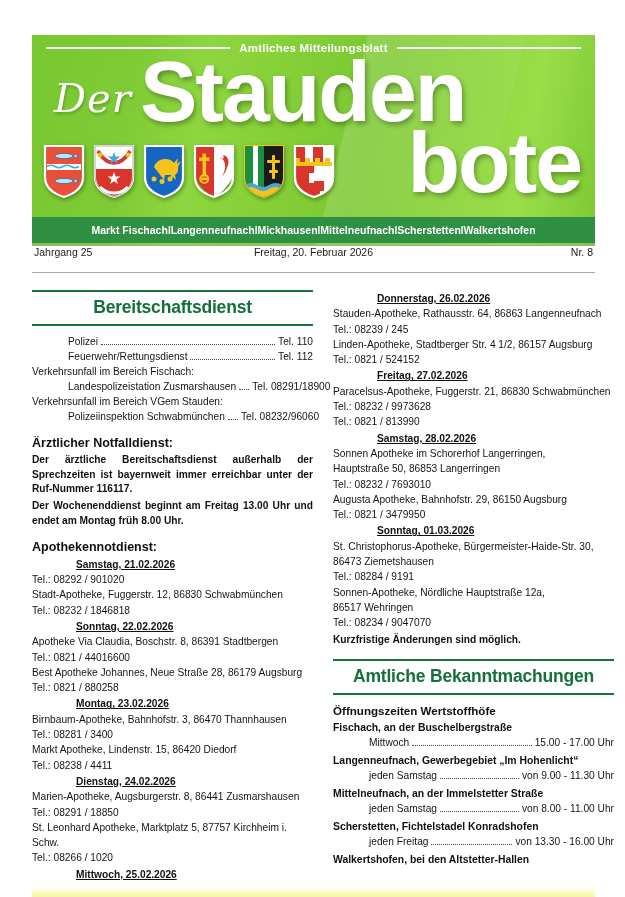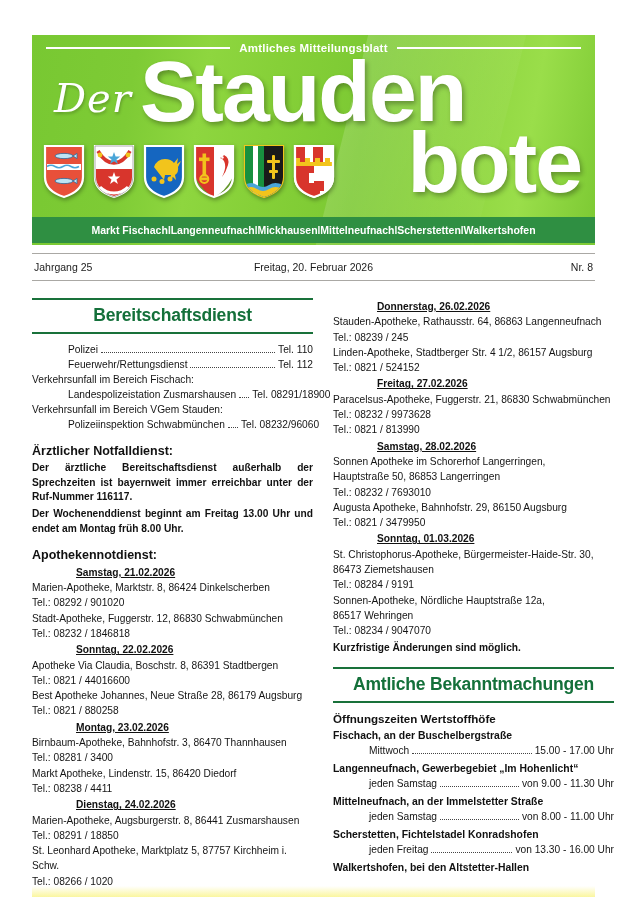--- a/index.html
+++ b/index.html
@@ -143,26 +143,25 @@
     font-weight: bold;
   }
   .town-sep {
     color: #ffffff;
     font-size: 10px;
     opacity: 0.95;
   }
 
   
   .issue-bar {
-    margin: 8px 30px 0 32px;
+    margin: 0 30px 0 32px;
     border-top: 1px solid #aaa8a4;
     border-bottom: 1px solid #aaa8a4;
     height: 26px;
     display: flex;
-    align-items: center;
     position: relative;
     font-size: 10.5px;
     color: #1b1b1b;
   }
   .issue-left { position: absolute; left: 2px; }
   .issue-center { width: 100%; text-align: center; }
   .issue-right { position: absolute; right: 2px; }
 
   
   .columns {
@@ -453,21 +452,20 @@
       </div>
 
       <div class="sub-head">Ärztlicher Notfalldienst:</div>
       <div class="bold-para">Der ärztliche Bereitschaftsdienst außerhalb der Sprechzeiten ist bayernweit immer erreichbar unter der Ruf-Nummer 116117.</div>
       <div class="bold-para">Der Wochenenddienst beginnt am Freitag 13.00 Uhr und endet am Montag früh 8.00 Uhr.</div>
 
       <div class="sub-head">Apothekennotdienst:</div>
 
       <div>
         <div class="date-head">Samstag, 21.02.2026</div>
-        <div class="entry">Marien-Apotheke, Marktstr. 8, 86424 Dinkelscherben</div>
         <div class="entry">Tel.: 08292 / 901020</div>
         <div class="entry">Stadt-Apotheke, Fuggerstr. 12, 86830 Schwabmünchen</div>
         <div class="entry">Tel.: 08232 / 1846818</div>
       </div>
       <div>
         <div class="date-head">Sonntag, 22.02.2026</div>
         <div class="entry">Apotheke Via Claudia, Boschstr. 8, 86391 Stadtbergen</div>
         <div class="entry">Tel.: 0821 / 44016600</div>
         <div class="entry">Best Apotheke Johannes, Neue Straße 28, 86179 Augsburg</div>
         <div class="entry">Tel.: 0821 / 880258</div>

